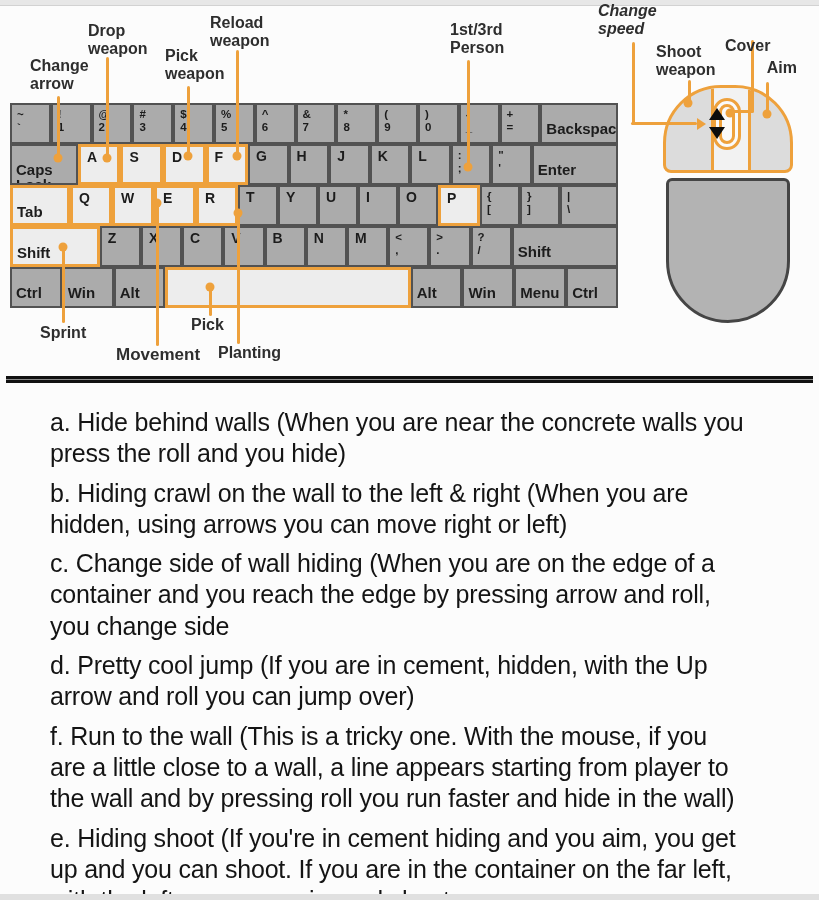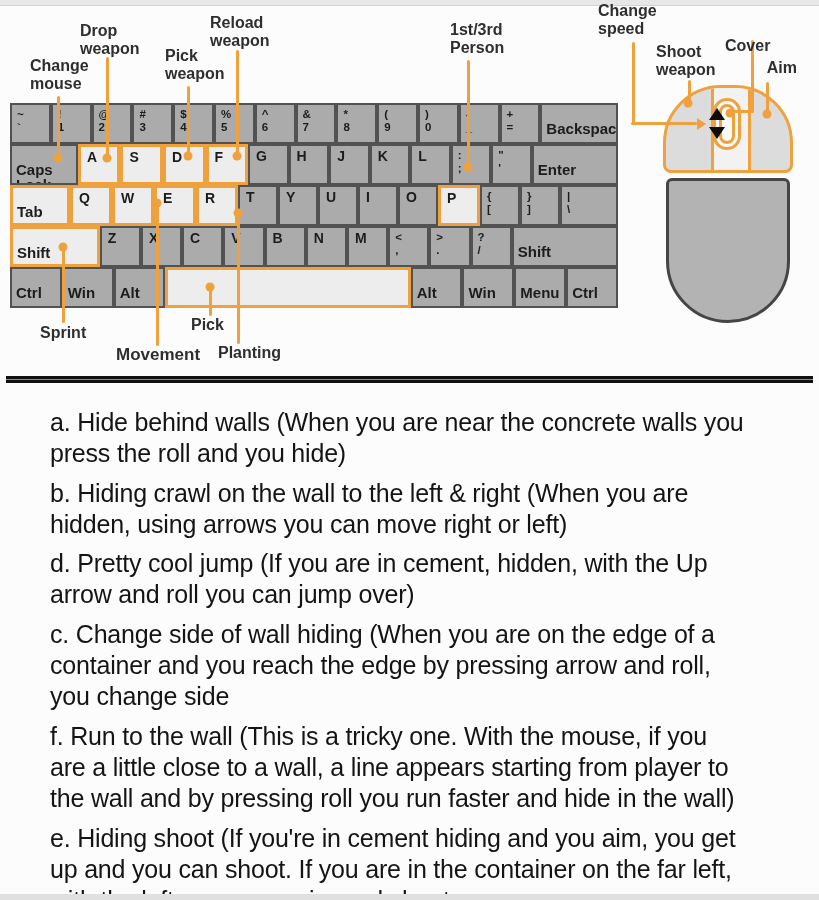--- a/index.html
+++ b/index.html
@@ -53,25 +53,25 @@
   .tri-up{position:absolute;width:0;height:0;border-left:8px solid transparent;border-right:8px solid transparent;
           border-bottom:12px solid #0d0d0d;z-index:5;}
   .tri-down{position:absolute;width:0;height:0;border-left:8px solid transparent;border-right:8px solid transparent;
             border-top:12px solid #0d0d0d;z-index:5;}
 
   
   .ann{position:absolute;font-size:16px;line-height:18px;font-weight:700;color:var(--label);z-index:5;}
 
   
   .l-change-weapon{left:30px;top:57px;width:66px;}
-  .l-drop-weapon{left:80px;top:22px;width:64px;}
+  .l-drop-weapon{left:88px;top:22px;width:64px;}
   .l-pick-weapon{left:165px;top:47px;width:64px;}
   .l-reload-weapon{left:210px;top:14px;width:68px;}
   .l-first-third{left:450px;top:21px;width:58px;}
-  .l-change-speed{left:598px;top:2px;width:64px;}
+  .l-change-speed{left:598px;top:2px;width:64px;font-style:italic;}
   .l-shoot-weapon{left:656px;top:43px;width:66px;}
   .l-cover{left:725px;top:18px;width:60px;margin-top:19px;}
   .l-aim{left:755px;top:59px;width:42px;text-align:right;}
   .l-sprint{left:40px;top:324px;}
   .l-movement{left:116px;top:346px;font-size:17px;}
   .l-jump{left:191px;top:316px;}
   .l-planting{left:218px;top:344px;}
 
   
   .divider{position:absolute;left:6px;top:376px;width:807px;height:7px;
@@ -343,21 +343,21 @@
     <div class="dot" style="left:237px;top:156px;"></div>
     <div class="dot" style="left:468px;top:167px;"></div>
     <div class="dot" style="left:157px;top:203px;"></div>
     <div class="dot" style="left:238px;top:213px;"></div>
     <div class="dot" style="left:63px;top:247px;"></div>
     <div class="dot" style="left:210px;top:287px;"></div>
     <div class="dot" style="left:688px;top:103px;"></div>
     <div class="dot" style="left:767px;top:114px;"></div>
     <div class="dot" style="left:730px;top:113px;"></div>
 
-    <div class="ann l-change-weapon">Change mouse</div>
+    <div class="ann l-change-weapon">Change arrow</div>
     <div class="ann l-drop-weapon">Drop weapon</div>
     <div class="ann l-pick-weapon">Pick weapon</div>
     <div class="ann l-reload-weapon">Reload weapon</div>
     <div class="ann l-first-third">1st/3rd Person</div>
     <div class="ann l-change-speed">Change speed</div>
     <div class="ann l-shoot-weapon">Shoot weapon</div>
     <div class="ann l-cover">Cover</div>
     <div class="ann l-aim">Aim</div>
     <div class="ann l-sprint">Sprint</div>
     <div class="ann l-movement">Movement</div>
@@ -365,25 +365,25 @@
     <div class="ann l-planting">Planting</div>
   </div>
 
   <div class="divider"></div>
 
   <div class="instructions">
     <p>a. Hide behind walls (When you are near the concrete walls you
 press the roll and you hide)</p>
     <p>b. Hiding crawl on the wall to the left &amp; right (When you are
 hidden, using arrows you can move right or left)</p>
-    <p>d. Pretty cool jump (If you are in cement, hidden, with the Up
-arrow and roll you can jump over)</p>
     <p>c. Change side of wall hiding (When you are on the edge of a
 container and you reach the edge by pressing arrow and roll,
 you change side</p>
+    <p>d. Pretty cool jump (If you are in cement, hidden, with the Up
+arrow and roll you can jump over)</p>
     <p>f. Run to the wall (This is a tricky one. With the mouse, if you
 are a little close to a wall, a line appears starting from player to
 the wall and by pressing roll you run faster and hide in the wall)</p>
     <p>e. Hiding shoot (If you're in cement hiding and you aim, you get
 up and you can shoot. If you are in the container on the far left,
 with the left arrow you aim and shoot</p>
   </div>
 
   <div class="bottom-strip"></div>
 </div>

